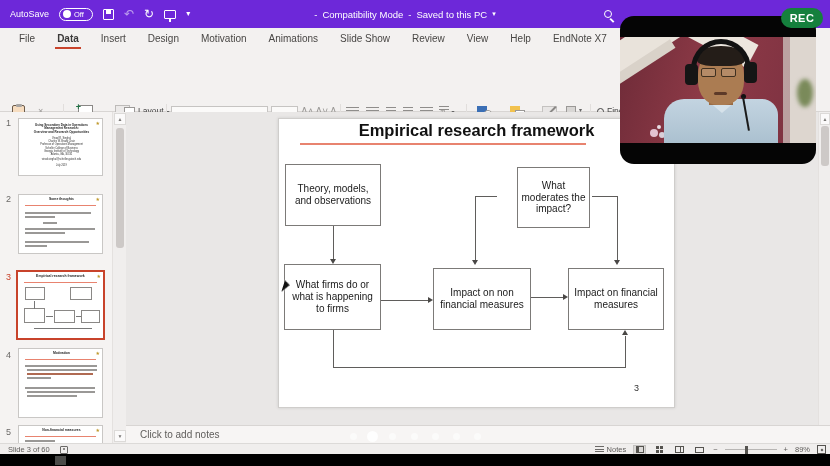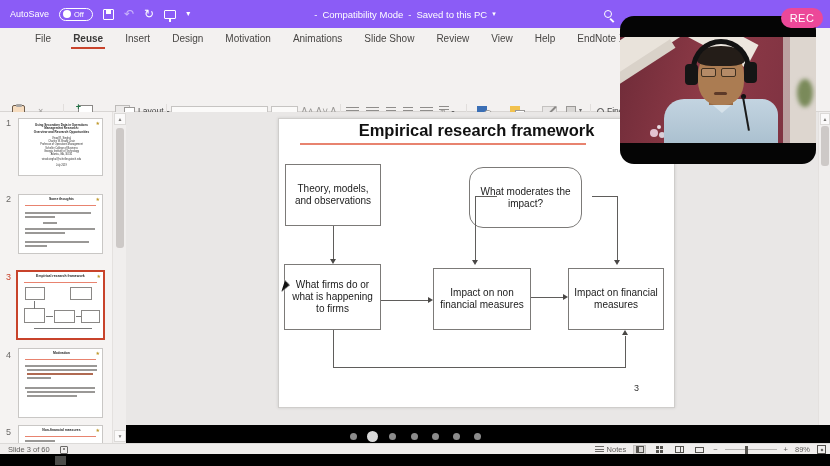--- a/index.html
+++ b/index.html
@@ -4,40 +4,40 @@
 <style>
   * { box-sizing: border-box; margin: 0; padding: 0; }
   html,body { background:#000; }
   #app {
     position: relative; width: 830px; height: 466px; overflow: hidden;
     font-family: "Liberation Sans", sans-serif; background:#000;
   }
   .abs { position: absolute; }
 
   
-  .titlebar { left:0; top:0; width:830px; height:28px; background:#8b5cf6; color:#fff; }
+  .titlebar { left:0; top:0; width:830px; height:28px; background:#6d28d9; color:#fff; }
   .qat { left:10px; top:0; height:28px; display:flex; align-items:center; gap:10px; color:#fff; }
   .autosave-lbl { font-size:9px; }
   .toggle-pill { width:34px; height:13px; border:1px solid #fff; border-radius:7px; display:flex; align-items:center; gap:3px; padding:0 3px; }
   .toggle-dot { width:8px; height:8px; border-radius:50%; background:#fff; }
   .toggle-state { font-size:7.5px; }
   .qat-ic { font-size:12px; line-height:1; color:#fff; }
   .dim { opacity:.55; }
   .save-ic { width:11px; height:11px; border:1.2px solid #fff; border-radius:1px; position:relative; }
   .save-ic::after { content:""; position:absolute; left:2px; top:0; width:5px; height:4px; background:#fff; }
   .present-ic { width:12px; height:9px; border:1.2px solid #fff; border-radius:1px; position:relative; }
   .present-ic::after { content:""; position:absolute; left:4px; top:8px; width:2px; height:3px; background:#fff; }
   .tb-title { left:170px; top:0; width:470px; height:28px; display:flex; align-items:center; justify-content:center; gap:5px; font-size:9.5px; color:#fff; white-space:nowrap; }
   .mag { width:8px; height:8px; border:1.4px solid #fff; border-radius:50%; position:relative; }
   .mag::after { content:""; position:absolute; left:6px; top:7px; width:1.6px; height:5px; background:#fff; transform:rotate(-45deg); }
-  .rec-badge { left:781px; top:8px; width:42px; height:20px; border-radius:10px; background:#ec4899; color:#fff;
-    display:flex; align-items:center; justify-content:center; font-size:11px; font-weight:normal; letter-spacing:.5px; z-index:60; }
-
-  
-  .tabsrow { left:0; top:28px; width:830px; height:22px; background:#f3f1f0; display:flex; align-items:center; padding-left:24px; }
+  .rec-badge { left:781px; top:8px; width:42px; height:20px; border-radius:10px; background:#15803d; color:#fff;
+    display:flex; align-items:center; justify-content:center; font-size:11px; font-weight:bold; letter-spacing:.5px; z-index:60; }
+
+  
+  .tabsrow { left:0; top:28px; width:830px; height:22px; background:#f3f1f0; display:flex; align-items:center; padding-left:8px; }
   .rtab { font-size:10px; color:#484644; padding:4px 11px 5px; position:relative; white-space:nowrap; }
   .rtab.sel { font-weight:bold; color:#3b3a39; }
   .rtab.sel::after { content:""; position:absolute; left:9px; right:9px; bottom:0; height:2.5px; background:#C8432B; }
 
   
   .ribbon { left:0; top:50px; width:830px; height:62px; background:#f3f1f0; border-bottom:1px solid #d8d5d3; }
   .gsep { top:54px; width:1px; height:52px; background:#e1dedc; }
   .glabel { font-size:7.5px; color:#7a7876; }
   .glabel-row { display:flex; align-items:center; gap:3px; }
   .launcher { width:5px; height:5px; border-right:1px solid #8a8886; border-bottom:1px solid #8a8886; }
@@ -182,21 +182,21 @@
       <span>Compatibility Mode</span>
       <span>-</span>
       <span>Saved to this PC</span>
       <span style="font-size:7px;">▾</span>
     </div>
     <div class="abs mag" style="left:604px; top:10px;"></div>
   </div>
 
   <div class="abs tabsrow">
     <span class="rtab">File</span>
-    <span class="rtab sel">Reuse</span>
+    <span class="rtab sel">Data</span>
     <span class="rtab">Insert</span>
     <span class="rtab">Design</span>
     <span class="rtab">Motivation</span>
     <span class="rtab">Animations</span>
     <span class="rtab">Slide Show</span>
     <span class="rtab">Review</span>
     <span class="rtab">View</span>
     <span class="rtab">Help</span>
     <span class="rtab">EndNote X7</span>
     <span class="rtab">Acrobat</span>
@@ -463,21 +463,21 @@
 
   <div class="abs editor"></div>
 
   <div class="abs slide"></div>
   <div class="abs slide-title">Empirical research framework</div>
   <div class="abs slide-underline"></div>
 
   <div class="abs sbox" style="left:285px; top:164px; width:96px; height:62px;">
       <span>Theory, models, and observations</span>
     </div>
-  <div class="abs sbox" style="left:469px; top:167px; width:113px; height:61px;border-radius:14px;">
+  <div class="abs sbox" style="left:517px; top:167px; width:73px; height:61px;">
       <span>What moderates the impact?</span>
     </div>
   <div class="abs sbox" style="left:284px; top:264px; width:97px; height:66px;text-align:center;">
       <span>What firms do or what is happening to firms</span>
     </div>
   <div class="abs sbox" style="left:433px; top:268px; width:98px; height:62px;">
       <span>Impact on non financial measures</span>
     </div>
   <div class="abs sbox" style="left:568px; top:268px; width:96px; height:62px;">
       <span>Impact on financial measures</span>
@@ -506,20 +506,23 @@
   <div class="abs ah-up" style="left:622px; top:330px;"></div>
 
   <div class="abs pagenum" style="left:634px; top:383px;">3</div>
   <div class="abs cursor"></div>
 
   <div class="abs ed-scroll">
     <span class="scroll-btn" style="top:1px; width:10px;">▲</span>
     <span class="scroll-thumb" style="top:14px; height:40px; left:2px;"></span>
   </div>
 
+  <div class="abs notesbar">
+    <span>Click to add notes</span>
+  </div>
 
   <div class="abs rec-dot" style="left:350px; top:433px; width:7px; height:7px;"></div>
   <div class="abs rec-dot" style="left:367px; top:431px; width:11px; height:11px; background:rgba(255,255,255,.85);"></div>
   <div class="abs rec-dot" style="left:389px; top:433px; width:7px; height:7px;"></div>
   <div class="abs rec-dot" style="left:411px; top:433px; width:7px; height:7px;"></div>
   <div class="abs rec-dot" style="left:432px; top:433px; width:7px; height:7px;"></div>
   <div class="abs rec-dot" style="left:453px; top:433px; width:7px; height:7px;"></div>
   <div class="abs rec-dot" style="left:474px; top:433px; width:7px; height:7px;"></div>
 
   <div class="abs statusbar">

